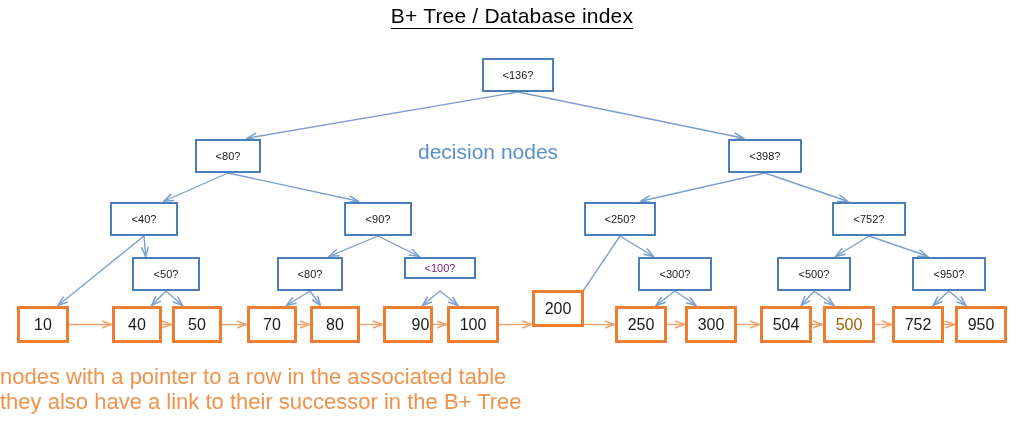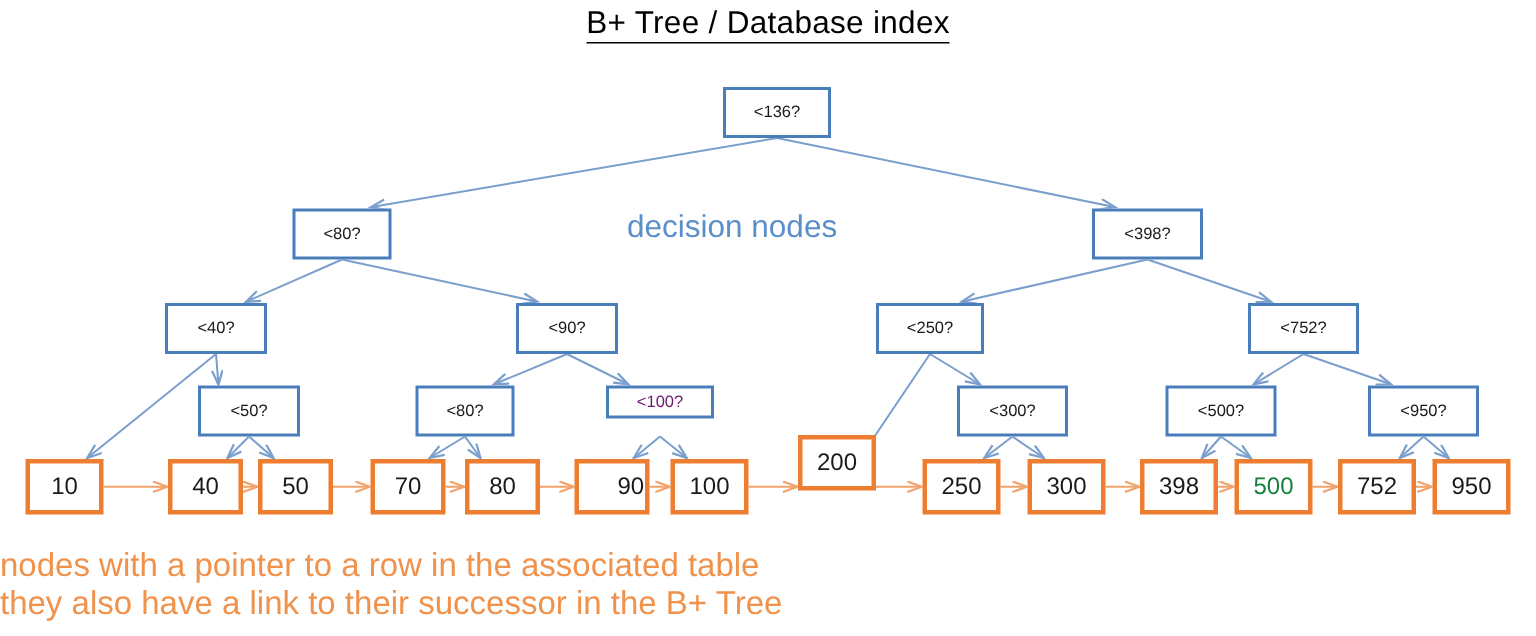--- a/index.html
+++ b/index.html
@@ -158,23 +158,23 @@
       <div class="node leaf" style="left: 532px; top: 290px; width: 52px; height: 37px; border-color: rgb(237, 125, 49); color: rgb(26, 26, 26);">
         <span>200</span>
       </div>
       <div class="node leaf" style="left: 615px; top: 306px; width: 52px; height: 37px; border-color: rgb(237, 125, 49); color: rgb(26, 26, 26);">
         <span>250</span>
       </div>
       <div class="node leaf" style="left: 685px; top: 306px; width: 52px; height: 37px; border-color: rgb(237, 125, 49); color: rgb(26, 26, 26);">
         <span>300</span>
       </div>
       <div class="node leaf" style="left: 760px; top: 306px; width: 52px; height: 37px; border-color: rgb(237, 125, 49); color: rgb(26, 26, 26);">
-        <span>398</span>
+        <span>504</span>
       </div>
-      <div class="node leaf" style="left: 823px; top: 306px; width: 52px; height: 37px; border-color: rgb(237, 125, 49); color: #15803d;">
+      <div class="node leaf" style="left: 823px; top: 306px; width: 52px; height: 37px; border-color: rgb(237, 125, 49); color: #a16207;">
         <span>500</span>
       </div>
       <div class="node leaf" style="left: 892px; top: 306px; width: 52px; height: 37px; border-color: rgb(237, 125, 49); color: rgb(26, 26, 26);">
         <span>752</span>
       </div>
       <div class="node leaf" style="left: 955px; top: 306px; width: 52px; height: 37px; border-color: rgb(237, 125, 49); color: rgb(26, 26, 26);">
         <span>950</span>
       </div>
     </div>
 

